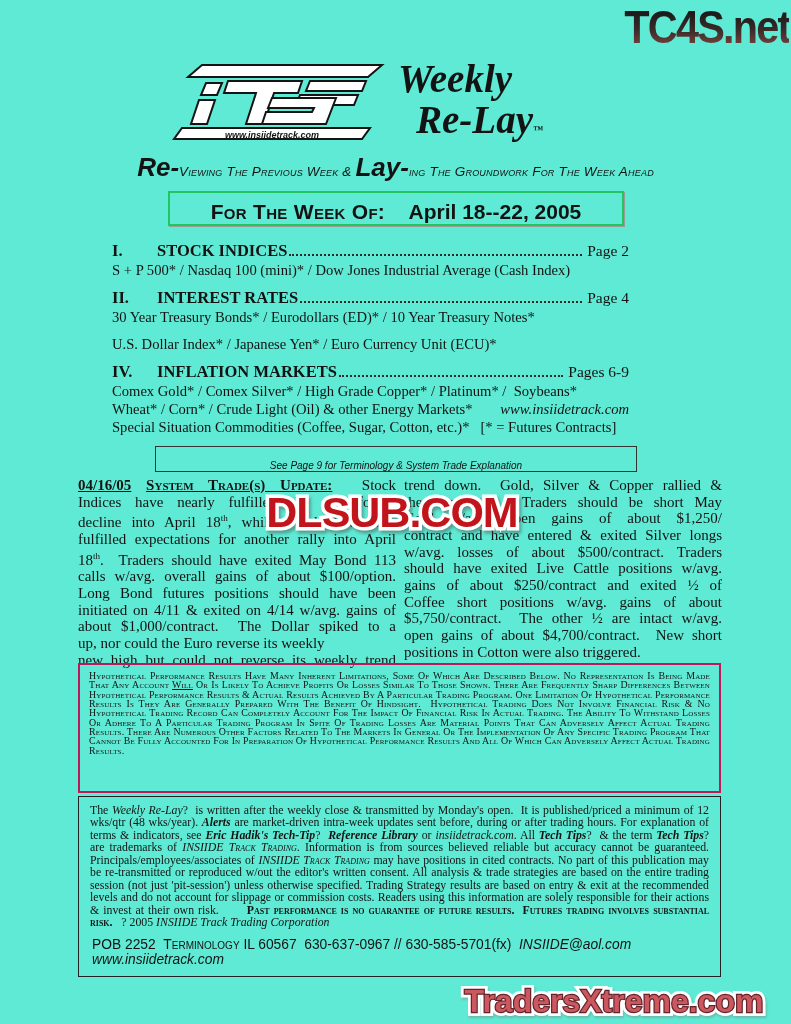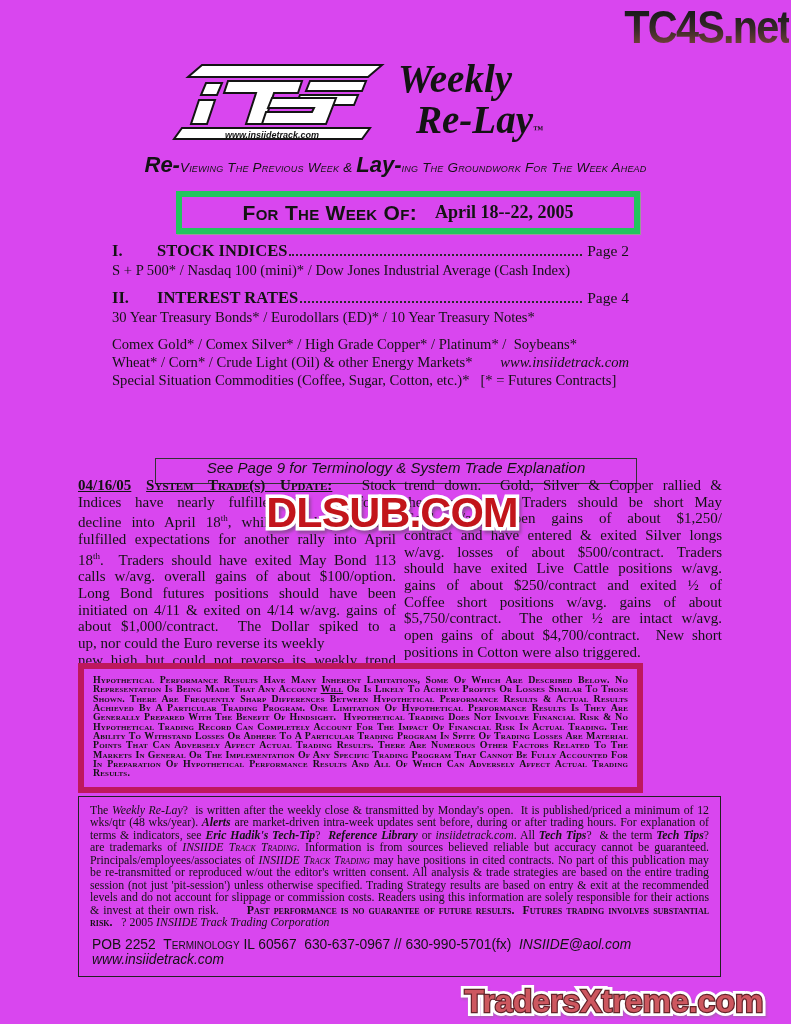--- a/index.html
+++ b/index.html
@@ -1,77 +1,77 @@
 <!DOCTYPE html>
 <html><head>
 <meta charset="utf-8">
 <style>
   html,body{margin:0;padding:0;background:#e8e8e8;}
-  #page{position:relative;width:791px;height:1024px;background:#d946ef;overflow:hidden;
+  #page{position:relative;width:791px;height:1024px;background:#5eead4;overflow:hidden;
         font-family:"Liberation Serif", serif;color:#131313;}
 
   
   .tc4s{position:absolute;top:0px;right:2px;font-family:"Liberation Sans",sans-serif;
         font-weight:800;font-size:46px;letter-spacing:-2px;
         background:linear-gradient(180deg,#1c1c1c 25%,#3a2a28 55%,#8a4a42 95%);
         -webkit-background-clip:text;background-clip:text;color:transparent;
         transform:scaleX(.9);transform-origin:100% 0;}
   .dlsub-svg{position:absolute;left:246px;top:486px;filter:drop-shadow(2px 3px 1.5px rgba(70,70,70,.45));}
   .tx-svg{position:absolute;left:438px;top:980px;filter:drop-shadow(1px 2px 1px rgba(120,120,120,.4));}
 
   
   .emblem{position:absolute;left:166px;top:62px;}
   .wr-title{position:absolute;left:398px;top:58px;font-style:italic;font-weight:bold;
             font-size:39px;line-height:41px;letter-spacing:0px;}
   .wr-line2{padding-left:18px;}
   .wr-tm{font-size:10px;font-style:normal;font-weight:bold;vertical-align:baseline;}
   .tagline{position:absolute;left:0;top:152px;width:791px;text-align:center;
            font-family:"Liberation Sans",sans-serif;font-style:italic;white-space:pre;}
-  .tagline .tb{font-weight:bold;font-size:22px;}
+  .tagline .tb{font-weight:bold;font-size:26px;}
   .tagline .ts{font-size:13.5px;font-variant:small-caps;letter-spacing:.2px;}
 
   
-  .weekbox{position:absolute;left:176px;top:191px;width:452px;height:31px;
-           border:6px solid #22c55e;box-shadow:1px 1px 0 #9a9a9a;
-           display:flex;align-items:center;justify-content:center;
+  .weekbox{position:absolute;left:168px;top:191px;width:452px;height:31px;
+           border:2px solid #22c55e;box-shadow:1px 1px 0 #9a9a9a;
+           display:flex;align-items:flex-end;justify-content:center;
            font-family:"Liberation Sans",sans-serif;font-weight:bold;white-space:pre;}
   .weekbox .wlabel{font-size:21px;font-variant:small-caps;letter-spacing:.3px;}
-  .weekbox .wvalue{font-size:18px;font-family:Liberation Serif, serif;}
+  .weekbox .wvalue{font-size:21px;}
 
   
   .toc{position:absolute;left:112px;top:241px;width:517px;}
   .toc-item{margin-bottom:9px;}
   .toc-main{display:flex;align-items:baseline;font-size:16.5px;font-weight:bold;}
   .toc-num{width:45px;}
   .toc-lead{flex:1;border-bottom:2px dotted #2a2a2a;margin:0 5px 4px 2px;}
   .toc-page{font-weight:normal;font-size:15.5px;}
   .toc-sub{font-size:14.6px;line-height:18px;white-space:pre-wrap;}
   .toc-sub.split{display:flex;gap:24px;}
   .toc-sub .rt{margin-left:auto;font-style:italic;}
 
-  .seebox{position:absolute;left:155px;top:458px;width:480px;height:24px;border:1px solid #333;
-          display:flex;align-items:flex-start;justify-content:center;
-          font-family:"Liberation Sans",sans-serif;font-style:italic;font-size:15px;}
+  .seebox{position:absolute;left:155px;top:446px;width:480px;height:24px;border:1px solid #333;
+          display:flex;align-items:flex-end;justify-content:center;
+          font-family:"Liberation Sans",sans-serif;font-style:italic;font-size:10px;}
 
   
   .col{position:absolute;top:477px;width:318px;font-size:15px;line-height:16.65px;}
   .col-left{left:78px;}
   .col-right{left:404px;}
   .tl{white-space:pre-wrap;}
   .jl{text-align:justify;text-align-last:justify;}
   .ll{text-align:left;}
   .du{font-weight:bold;text-decoration:underline;}
   .scu{font-weight:bold;font-variant:small-caps;text-decoration:underline;}
   .sup{font-size:60%;vertical-align:super;}
 
   
-  .discbox{position:absolute;left:78px;top:663px;width:565px;height:130px;border:6px solid #be185d;
+  .discbox{position:absolute;left:78px;top:663px;width:643px;height:130px;border:2px solid #be185d;
            box-sizing:border-box;padding:6px 9px;font-variant:small-caps;
            font-size:9.9px;line-height:9.35px;letter-spacing:.15px;
-           text-align:justify;white-space:pre-wrap;overflow:hidden;font-weight:bold;}
+           text-align:justify;white-space:pre-wrap;overflow:hidden;}
   .pubbox{position:absolute;left:78px;top:796px;width:643px;height:181px;border:1.5px solid #222;
           box-sizing:border-box;padding:7px 11px 5px;overflow:hidden;}
   .pubpara{font-size:11.8px;line-height:12.45px;text-align:justify;white-space:pre-wrap;}
   .address{margin-top:8px;font-family:"Liberation Sans",sans-serif;font-size:13.8px;
            white-space:pre-wrap;padding-left:2px;}
   .i{font-style:italic;}
   .bi{font-weight:bold;font-style:italic;}
   .bsc{font-weight:bold;font-variant:small-caps;padding-left:20px;}
   .isc{font-style:italic;font-variant:small-caps;}
   .sc{font-variant:small-caps;}
@@ -123,23 +123,30 @@
       <div class="toc-main">
         <span class="toc-num">II.</span>
         <span>INTEREST RATES</span>
         <span class="toc-lead"></span>
         <span class="toc-page">Page 4</span>
       </div>
       <div class="toc-sub">30 Year Treasury Bonds* / Eurodollars (ED)* / 10 Year Treasury Notes*</div>
     </div>
 
     <div class="toc-item">
-    </div>
-
-    <div class="toc-item">
+      <div class="toc-sub">U.S. Dollar Index* / Japanese Yen* / Euro Currency Unit (ECU)*</div>
+    </div>
+
+    <div class="toc-item">
+      <div class="toc-main">
+        <span class="toc-num">IV.</span>
+        <span>INFLATION MARKETS</span>
+        <span class="toc-lead"></span>
+        <span class="toc-page">Pages 6-9</span>
+      </div>
       <div class="toc-sub">Comex Gold* / Comex Silver* / High Grade Copper* / Platinum* /  Soybeans*</div>
       <div class="toc-sub split">
         <span>Wheat* / Corn* / Crude Light (Oil) &amp; other Energy Markets*</span>
         <span class="rt">www.insiidetrack.com</span>
       </div>
       <div class="toc-sub">Special Situation Commodities (Coffee, Sugar, Cotton, etc.)*   [* = Futures Contracts]</div>
     </div>
   </div>
 
   <div class="seebox">
@@ -174,21 +181,21 @@
     </div>
 
   <svg class="dlsub-svg" width="292" height="54" viewBox="0 0 292 54">
     <text x="146" y="41" text-anchor="middle" font-family="Liberation Sans, sans-serif" font-size="43" font-weight="800" letter-spacing="-1" fill="#c2151b" stroke="#ffffff" stroke-width="7" paint-order="stroke">DLSUB.COM</text>
   </svg>
 
   <div class="discbox"><span>Hypothetical Performance Results Have Many Inherent Limitations, Some Of Which Are Described Below. No Representation Is Being Made That Any Account </span><span class="u">Will</span><span> Or Is Likely To Achieve Profits Or Losses Similar To Those Shown. There Are Frequently Sharp Differences Between Hypothetical Performance Results &amp; Actual Results Achieved By A Particular Trading Program. One Limitation Of Hypothetical Performance Results Is They Are Generally Prepared With The Benefit Of Hindsight.  Hypothetical Trading Does Not Involve Financial Risk &amp; No Hypothetical Trading Record Can Completely Account For The Impact Of Financial Risk In Actual Trading. The Ability To Withstand Losses Or Adhere To A Particular Trading Program In Spite Of Trading Losses Are Material Points That Can Adversely Affect Actual Trading Results. There Are Numerous Other Factors Related To The Markets In General Or The Implementation Of Any Specific Trading Program That Cannot Be Fully Accounted For In Preparation Of Hypothetical Performance Results And All Of Which Can Adversely Affect Actual Trading Results.</span></div>
 
   <div class="pubbox">
     <div class="pubpara"><span>The </span><span class="i">Weekly Re-Lay</span><span>?  is written after the weekly close &amp; transmitted by Monday's open.  It is published/priced a minimum of 12 wks/qtr (48 wks/year). </span><span class="bi">Alerts</span><span> are market-driven intra-week updates sent before, during or after trading hours. For explanation of terms &amp; indicators, see </span><span class="bi">Eric Hadik's Tech-Tip</span><span>?  </span><span class="bi">Reference Library</span><span> or </span><span class="i">insiidetrack.com</span><span>. All </span><span class="bi">Tech Tips</span><span>?  &amp; the term </span><span class="bi">Tech Tips</span><span>?  are trademarks of </span><span class="isc">INSIIDE Track Trading</span><span>. Information is from sources believed reliable but accuracy cannot be guaranteed. Principals/employees/associates of </span><span class="isc">INSIIDE Track Trading</span><span> may have positions in cited contracts. No part of this publication may be re-transmitted or reproduced w/out the editor's written consent. All analysis &amp; trade strategies are based on the entire trading session (not just 'pit-session') unless otherwise specified. Trading Strategy results are based on entry &amp; exit at the recommended levels and do not account for slippage or commission costs. Readers using this information are solely responsible for their actions &amp; invest at their own risk.  </span><span class="bsc">Past performance is no guarantee of future results.  Futures trading involves substantial risk.</span><span>   ? 2005 </span><span class="i">INSIIDE Track Trading Corporation</span></div>
-    <div class="address"><span>POB 2252  </span><span class="sc">Terminology</span><span> IL 60567  630-637-0967 // 630-990-5701(fx)  </span><span class="i">INSIIDE@aol.com  www.insiidetrack.com</span></div>
+    <div class="address"><span>POB 2252  </span><span class="sc">Terminology</span><span> IL 60567  630-637-0967 // 630-585-5701(fx)  </span><span class="i">INSIIDE@aol.com  www.insiidetrack.com</span></div>
   </div>
 
   <svg class="tx-svg" width="352" height="44" viewBox="0 0 352 44">
     <text x="176" y="32" text-anchor="middle" font-family="Liberation Sans, sans-serif" font-size="32" font-weight="800" fill="none" stroke="#ffffff" stroke-width="8" class="tx-back">TradersXtreme.com</text>
     <text x="176" y="32" text-anchor="middle" font-family="Liberation Sans, sans-serif" font-size="32" font-weight="800" fill="#cd575f" stroke="#63232a" stroke-width="2.4" paint-order="stroke" class="tx-front">TradersXtreme.com</text>
   </svg>
 
 </div>
 
 </body></html>

